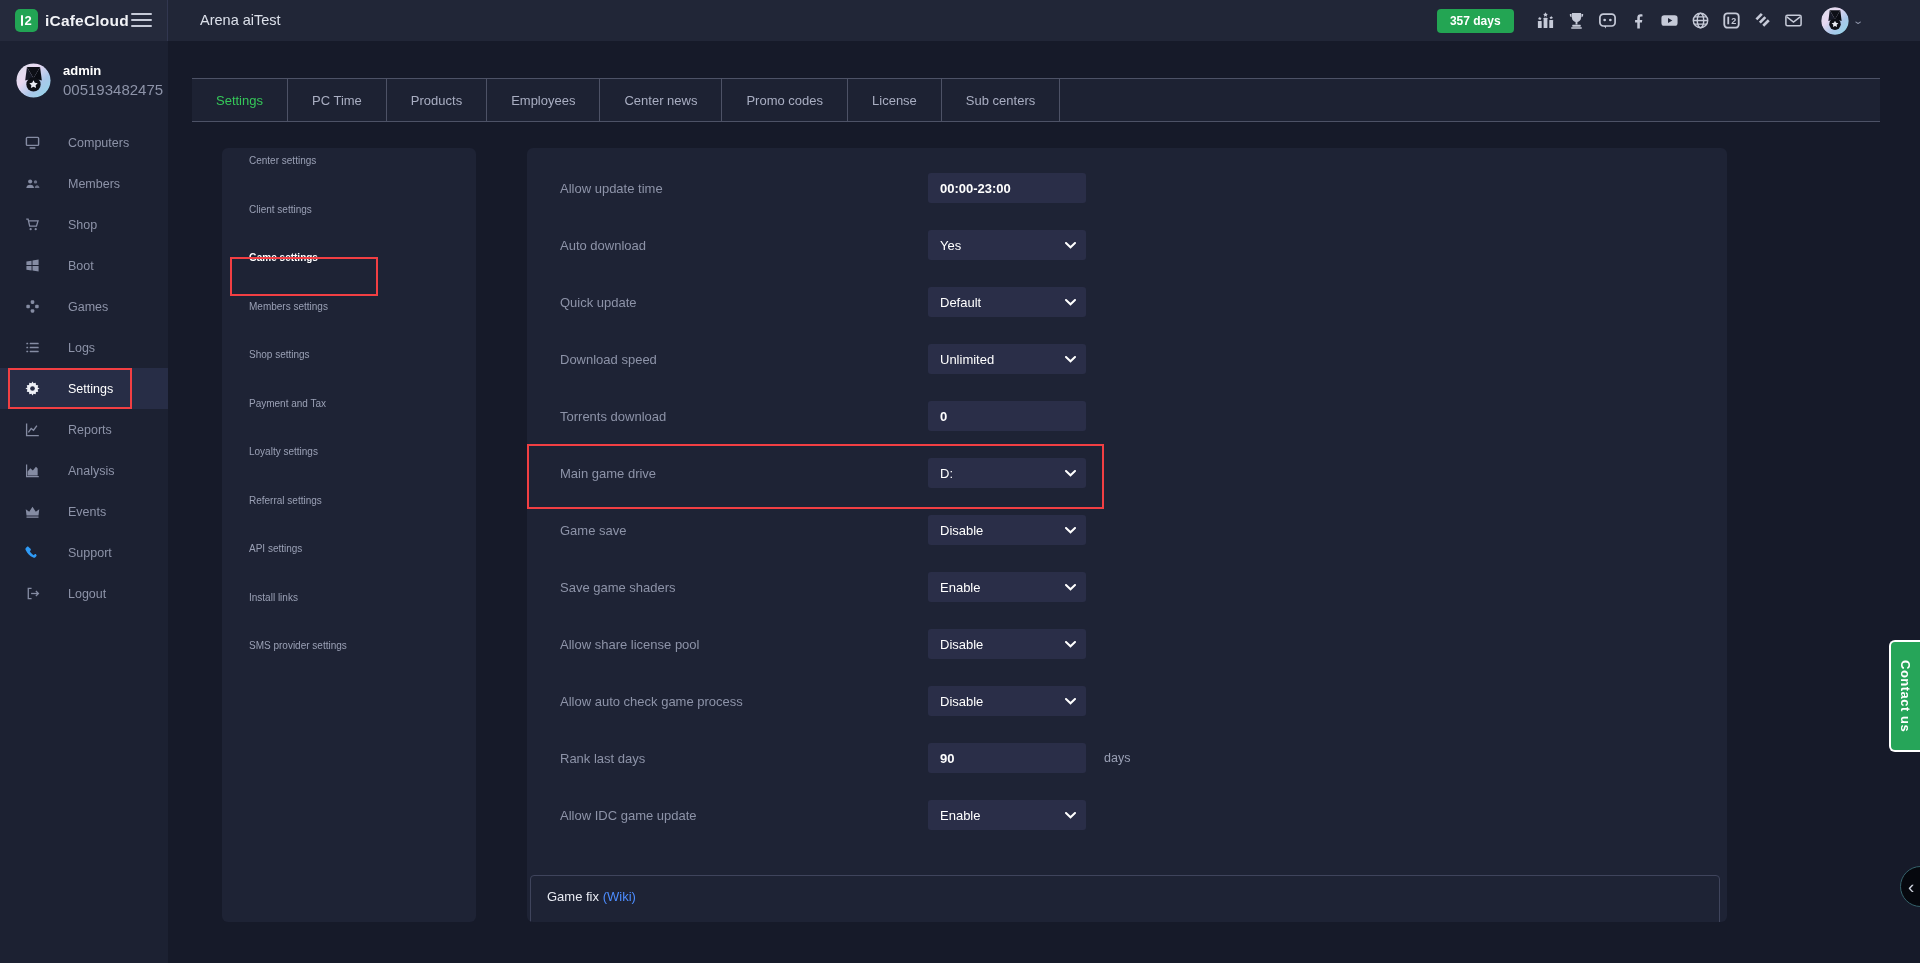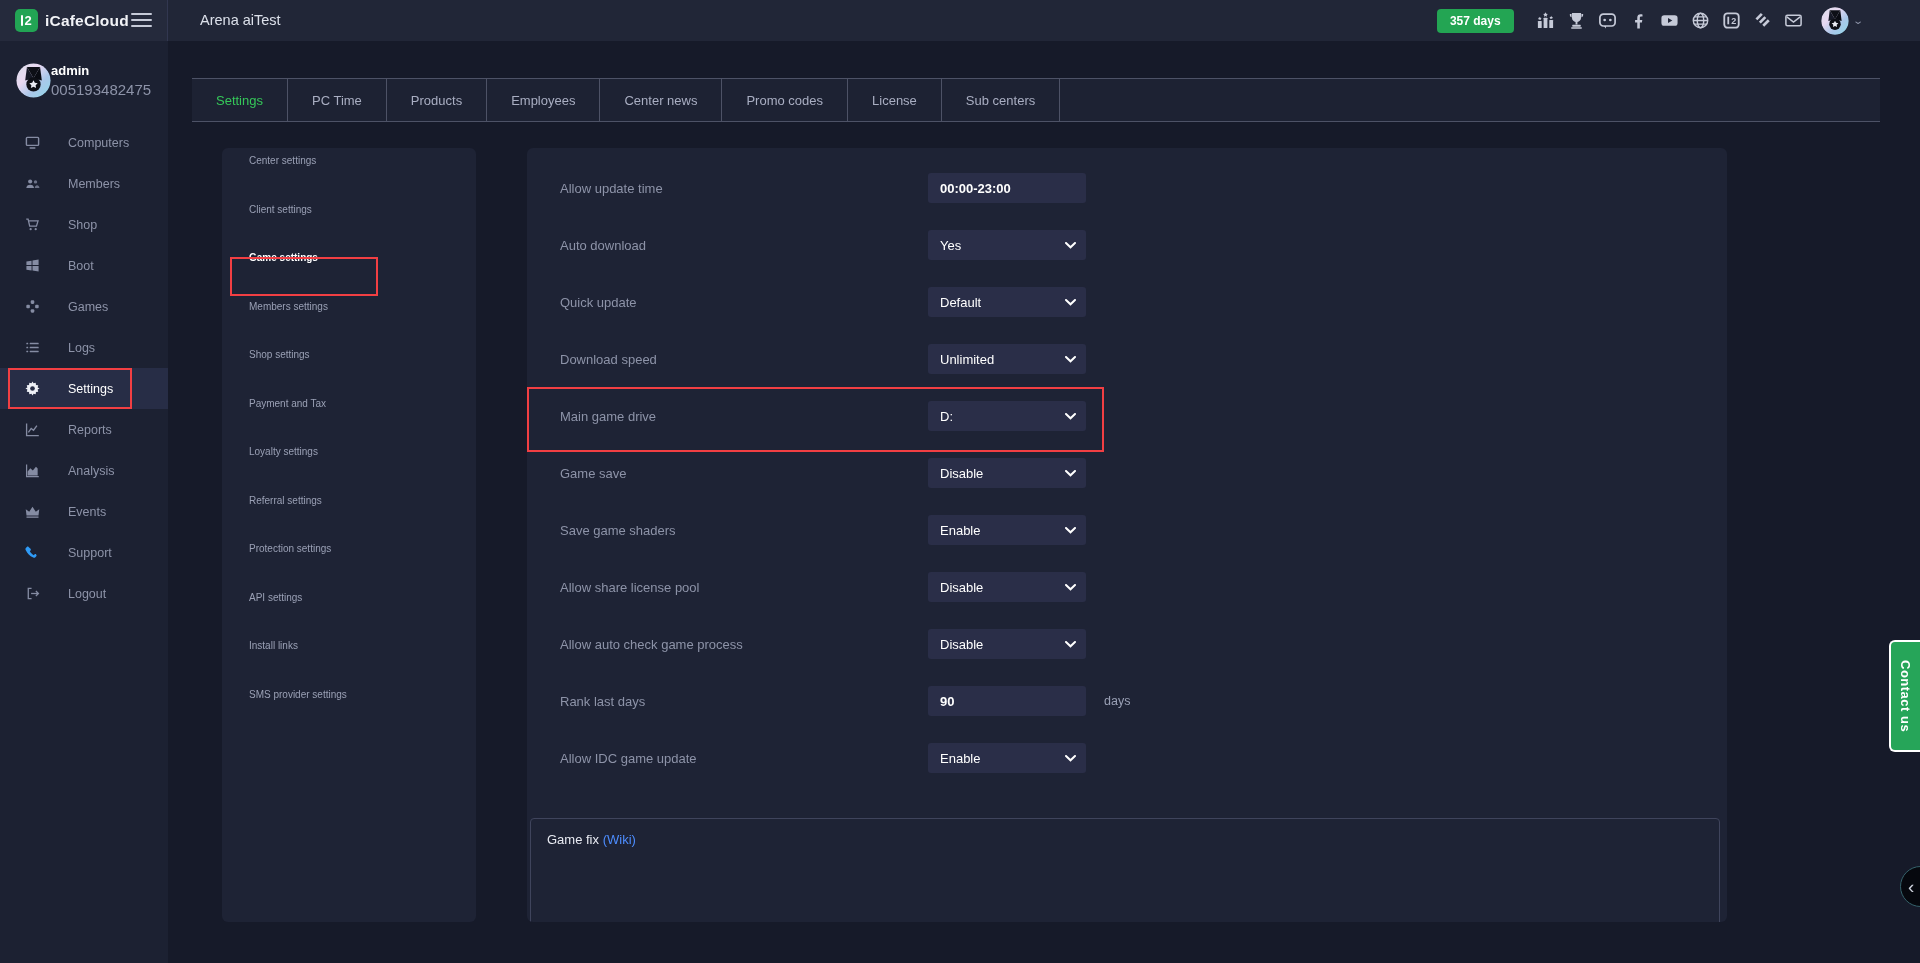--- a/index.html
+++ b/index.html
@@ -20,21 +20,21 @@
   .topbar-right { position:absolute; right:58px; top:0; height:41px; display:flex; align-items:center; }
   .badge { background:#23a553; color:#fff; font-size:12px; font-weight:bold; padding:5px 13px; border-radius:4px; margin-right:22px; cursor:pointer; }
   .tb-icons { display:flex; align-items:center; gap:12px; }
   .tb-icon { width:19px; height:19px; color:#c6cad8; display:flex; align-items:center; justify-content:center; cursor:pointer; }
   .user-mini { display:flex; align-items:center; gap:5px; margin-left:18px; cursor:pointer; }
   .avatar-sm { width:28px; height:28px; border-radius:50%; overflow:hidden; display:flex; }
   .chev-down { color:#8d93a8; font-size:10px; transform:scaleX(1.4); }
 
   
   .sidebar { position:absolute; left:0; top:41px; bottom:0; width:168px; background:#1c2132; }
-  .user { display:flex; align-items:center; padding:22px 0 0 16px; }
+  .user { display:flex; align-items:center; gap:12px; padding:22px 0 0 16px; }
   .avatar-md { width:35px; height:35px; border-radius:50%; overflow:hidden; display:flex; }
   .user-name { font-size:13px; font-weight:bold; color:#fff; }
   .user-id { font-size:15px; color:#8d93a8; margin-top:3px; }
   .nav { margin-top:24px; }
   .nav-item { position:relative; height:41px; display:flex; align-items:center; gap:28px; padding-left:25px; color:#8d93a8; font-size:12.5px; cursor:pointer; }
   .nav-item .icon { width:15px; height:15px; display:flex; color:#858ca3; }
   .nav-item.active { background:#272d46; color:#fff; }
   .nav-item.active .icon { color:#eef0f6; }
   .nav-item.highlighted::after { content:""; position:absolute; left:8px; right:36px; top:0; bottom:0; border:2px solid #f23f43; pointer-events:none; }
 
@@ -371,23 +371,20 @@
       <div class="submenu-item">
         <span>Payment and Tax</span>
       </div>
       <div class="submenu-item">
         <span>Loyalty settings</span>
       </div>
       <div class="submenu-item">
         <span>Referral settings</span>
       </div>
       <div class="submenu-item">
-        <span>Protection settings</span>
-      </div>
-      <div class="submenu-item">
         <span>API settings</span>
       </div>
       <div class="submenu-item">
         <span>Install links</span>
       </div>
       <div class="submenu-item">
         <span>SMS provider settings</span>
       </div>
     </div>
 
@@ -423,20 +420,25 @@
         </div>
         <div class="form-row">
           <div class="form-label">Download speed</div>
 
           <div class="select-control">
             <span>Unlimited</span>
             <svg width="11" height="7" viewBox="0 0 11 7">
               <path d="M1 1l4.5 4.3L10 1" stroke="#fff" stroke-width="2" fill="none" stroke-linecap="round"></path>
             </svg>
           </div>
+
+        </div>
+        <div class="form-row">
+          <div class="form-label">Torrents download</div>
+          <input class="input-control" readonly="" value="0" style="">
 
         </div>
         <div class="form-row highlighted">
           <div class="form-label">Main game drive</div>
 
           <div class="select-control">
             <span>D:</span>
             <svg width="11" height="7" viewBox="0 0 11 7">
               <path d="M1 1l4.5 4.3L10 1" stroke="#fff" stroke-width="2" fill="none" stroke-linecap="round"></path>
             </svg>

